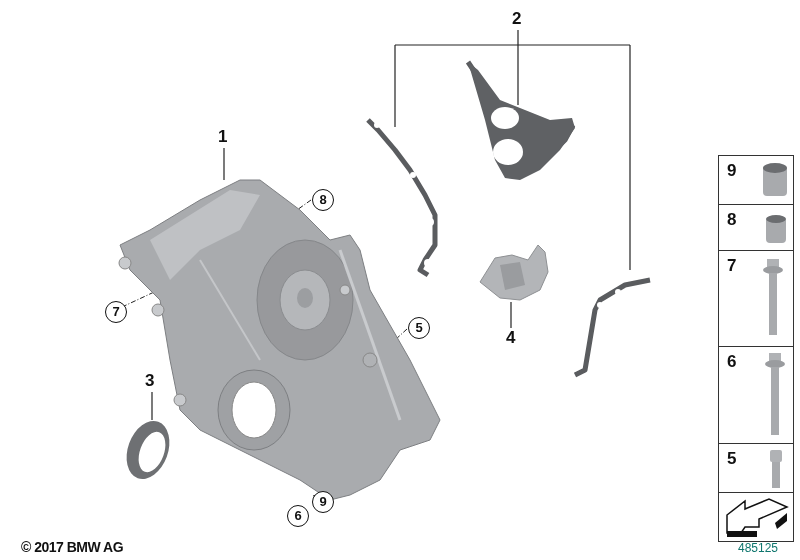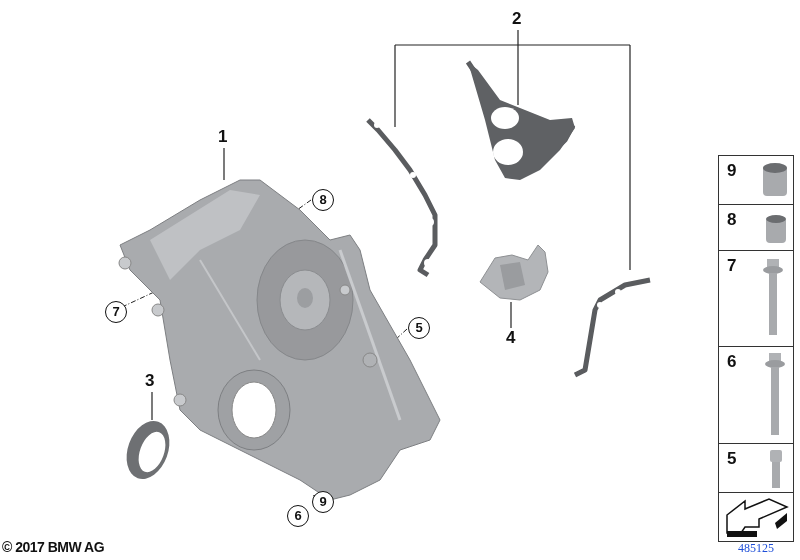--- a/index.html
+++ b/index.html
@@ -3,22 +3,22 @@
 <meta charset="utf-8">
 <style>
   html, body { margin:0; padding:0; background:#ffffff; }
   body { width:800px; height:560px; position:relative; overflow:hidden; font-family:"Liberation Sans", sans-serif; }
   .stage { position:absolute; left:0; top:0; width:800px; height:560px; }
   .callout { position:absolute; font-weight:bold; font-size:17px; color:#111; font-family:"Liberation Sans", sans-serif; }
   .circle { position:absolute; width:20px; height:20px; border:1.5px solid #111; border-radius:50%; background:#fff; font-weight:bold; font-size:13px; text-align:center; line-height:20px; color:#111; }
   .legend { position:absolute; left:718px; top:155px; width:76px; }
   .cell { position:absolute; left:0; width:74px; border:1px solid #333; background:#fff; }
   .cell .num { position:absolute; left:8px; top:5px; font-weight:bold; font-size:17px; color:#111; }
-  .copyright { position:absolute; left:2px; top:539px; font-size:14px; color:#111; font-weight:bold; letter-spacing:-0.5px; }
-  .imgid { position:absolute; left:738px; top:541px; font-size:12px; color:#1d4ed8;font-family:Liberation Serif, serif; }
+  .copyright { position:absolute; left:21px; top:539px; font-size:14px; color:#111; font-weight:bold; letter-spacing:-0.5px; }
+  .imgid { position:absolute; left:738px; top:541px; font-size:12px; color:#0f766e; }
 </style>
 </head>
 <body>
 
 <div class="stage">
 
   <svg width="800" height="560" style="position:absolute;left:0;top:0">
 
     <g stroke="#222" stroke-width="1.2" fill="none">
       <line x1="518" y1="30" x2="518" y2="105"></line>

